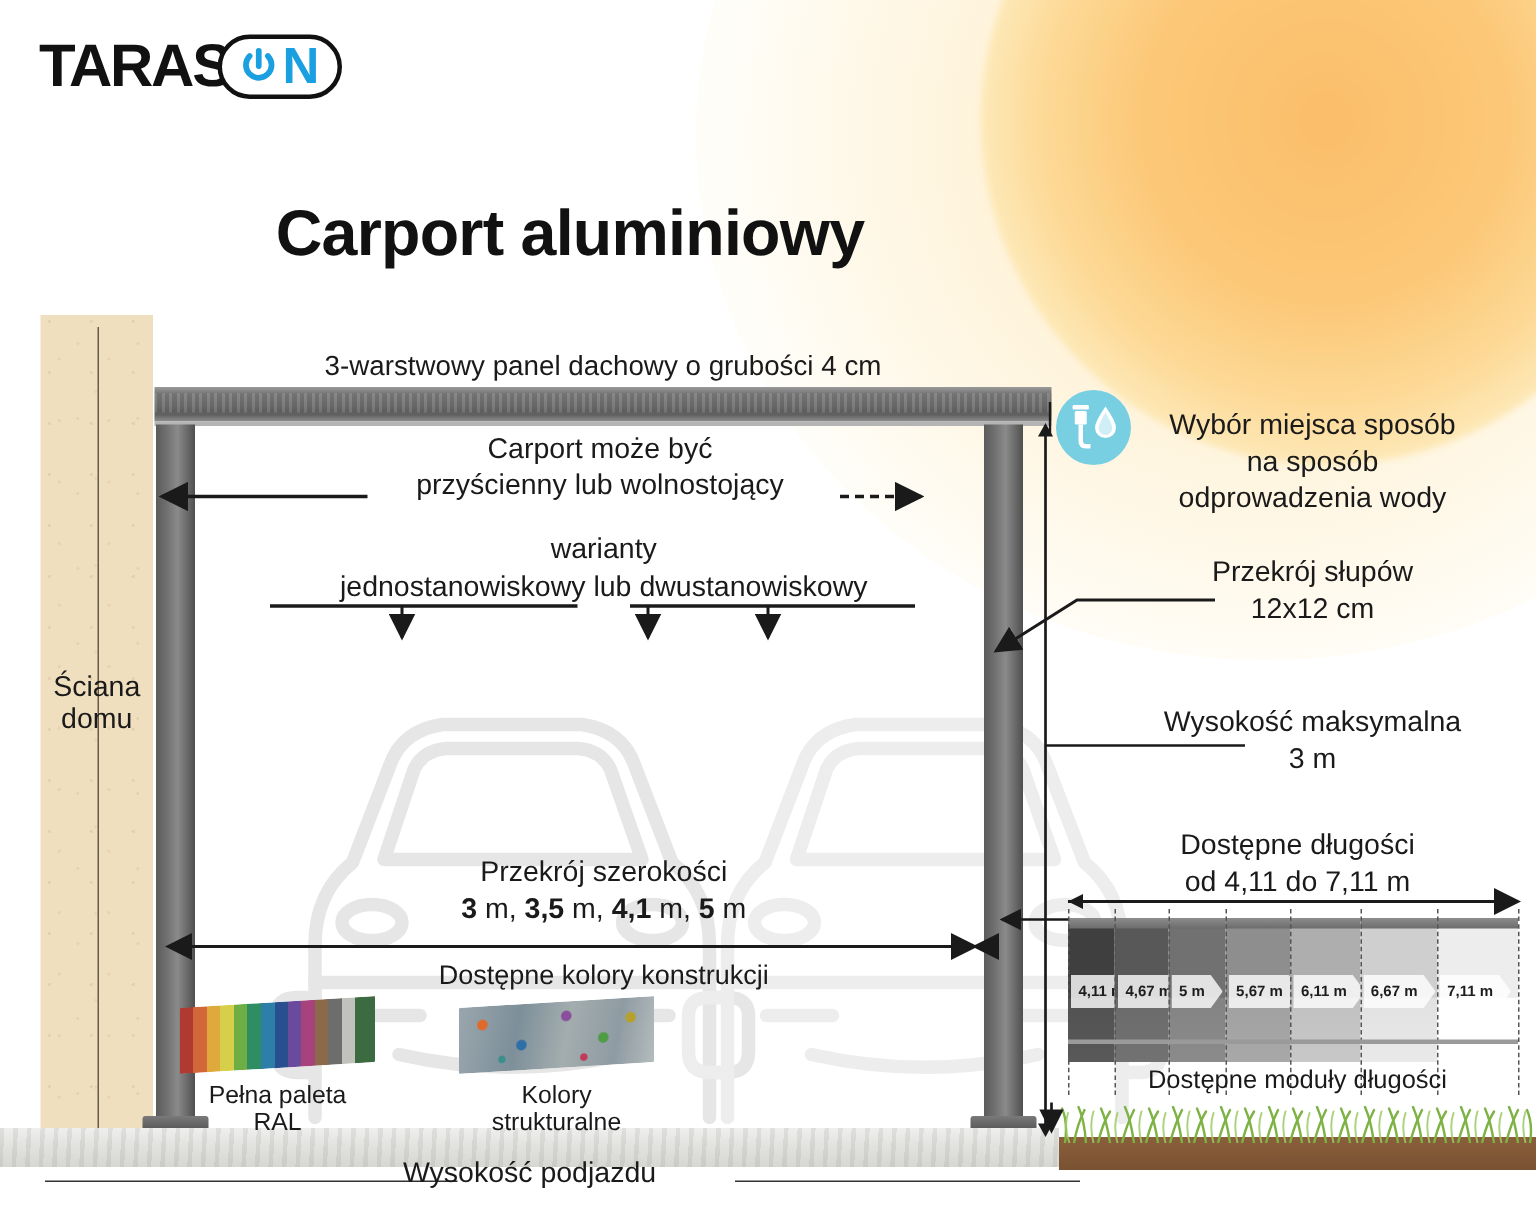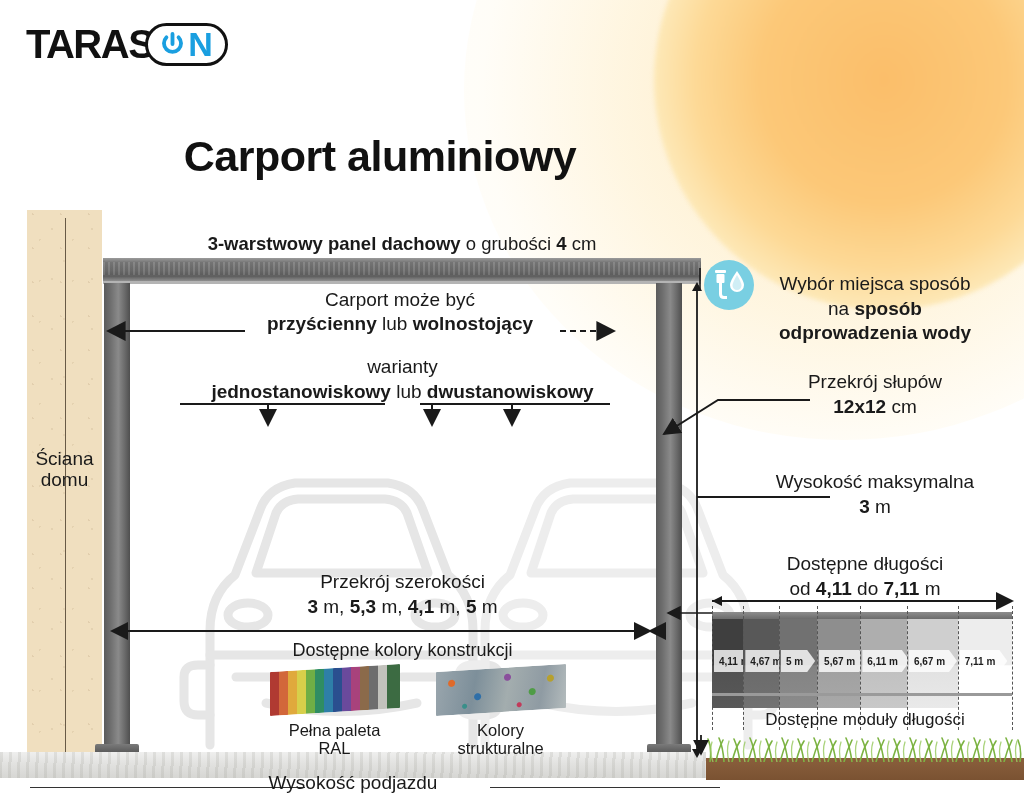--- a/index.html
+++ b/index.html
@@ -112,41 +112,41 @@
 
   .podloze-label {
     position: absolute; left: 0; width: 706px; top: 772px; text-align: center;
     font-size: 19px; color: #1a1a1a; background: transparent; z-index: 6;
   }
   .podloze-line-l { position:absolute; left:30px; top:787px; width:275px; height:1px; background:#333; }
   .podloze-line-r { position:absolute; left:490px; top:787px; width:230px; height:1px; background:#333; }
 
   
   .txt { position: absolute; color: #1a1a1a; }
-  .b { font-weight: 700; }
+  .b { font-weight: 400; }
 
   .panel-note { top: 233px; left: 103px; width: 598px; text-align: center; font-size: 18.5px; }
 
   .wall-free-note { top: 288px; left: 150px; width: 500px; text-align: center; font-size: 19px; line-height: 1.25; }
   .variants-note { top: 355px; left: 130px; width: 545px; text-align: center; font-size: 19px; line-height: 1.3; }
 
   .widths-note { top: 570px; left: 120px; width: 565px; text-align: center; font-size: 19px; line-height: 1.3; z-index: 5; }
   .colors-title { top: 640px; left: 120px; width: 565px; text-align: center; font-size: 18px; z-index: 5; }
 
   .water-note { top: 272px; left: 750px; width: 250px; text-align: center; font-size: 19px; line-height: 1.3; }
   .cross-note  { top: 370px; left: 740px; width: 270px; text-align: center; font-size: 19px; line-height: 1.3; }
   .height-note { top: 470px; left: 740px; width: 270px; text-align: center; font-size: 19px; line-height: 1.3; }
   .length-note { top: 552px; left: 710px; width: 310px; text-align: center; font-size: 19px; line-height: 1.3; }
   .modules-note{ top: 710px; left: 706px; width: 318px; text-align: center; font-size: 17px; z-index: 6; }
 
   
   .water-icon { position: absolute; left: 702px; top: 258px; width: 54px; height: 54px; }
 
   
-  .swatches { position: absolute; top: 668px; left: 135px; width: 565px; display: flex; justify-content: center; gap: 36px; z-index: 5; }
+  .swatches { position: absolute; top: 668px; left: 120px; width: 565px; display: flex; justify-content: flex-start; gap: 56px; z-index: 5; }
   .swatch-block { width: 130px; text-align: center; }
   .swatch-img { width: 130px; height: 44px; border-radius: 1px; }
   .sw-ral {
     background-image:
       repeating-linear-gradient(90deg,
         #b03a32 0 9px,#d2673a 9px 18px,#e0a93c 18px 27px,#d7cf4a 27px 36px,
         #6fae45 36px 45px,#2f8d63 45px 54px,#2e7fa8 54px 63px,#2a4f8f 63px 72px,
         #6a4a9c 72px 81px,#a8427c 81px 90px,#8b6a4a 90px 99px,#6d6d6d 99px 108px,
         #c2c2bc 108px 117px,#3c6b42 117px 130px),
       repeating-linear-gradient(0deg, rgba(255,255,255,.55) 0 1px, rgba(0,0,0,0) 1px 8px);
@@ -332,21 +332,21 @@
   </div>
 
   <div class="txt variants-note">
     <span>warianty</span><br>
     <span class="b" style="text-decoration:none">jednostanowiskowy</span><span> lub </span><span class="b">dwustanowiskowy</span>
   </div>
 
   <div class="txt widths-note">
     <span>Przekrój szerokości</span><br>
     <span class="b" style="font-weight:400">
-      <b>3</b> m, <b>5,3</b> m, <b>4,1</b> m, <b>5</b> m
+      <b>3</b> m, <b>3,5</b> m, <b>4,1</b> m, <b>5</b> m
     </span>
   </div>
 
   <div class="txt colors-title">Dostępne kolory konstrukcji</div>
   <div class="swatches">
     <div class="swatch-block">
       <div class="swatch-img sw-ral"></div>
       <div class="swatch-caption">
         <span>Pełna paleta</span><br>
         <span>RAL</span>

